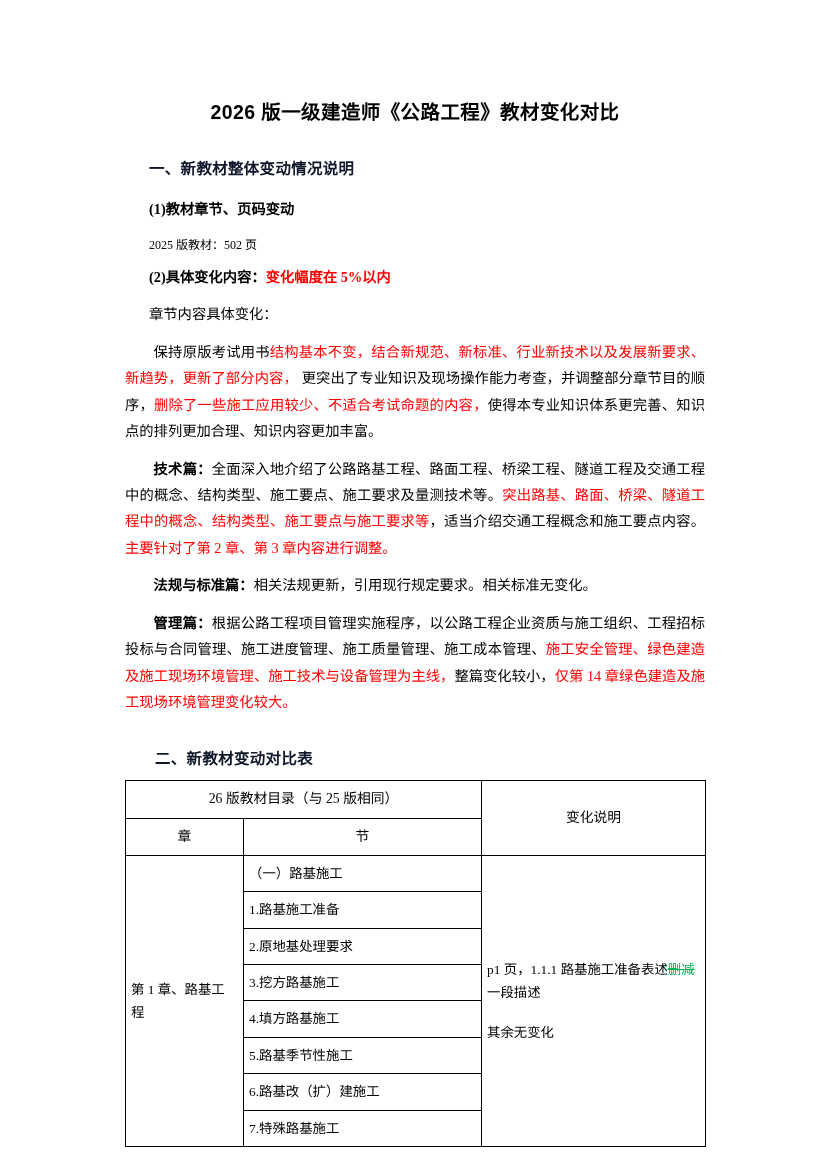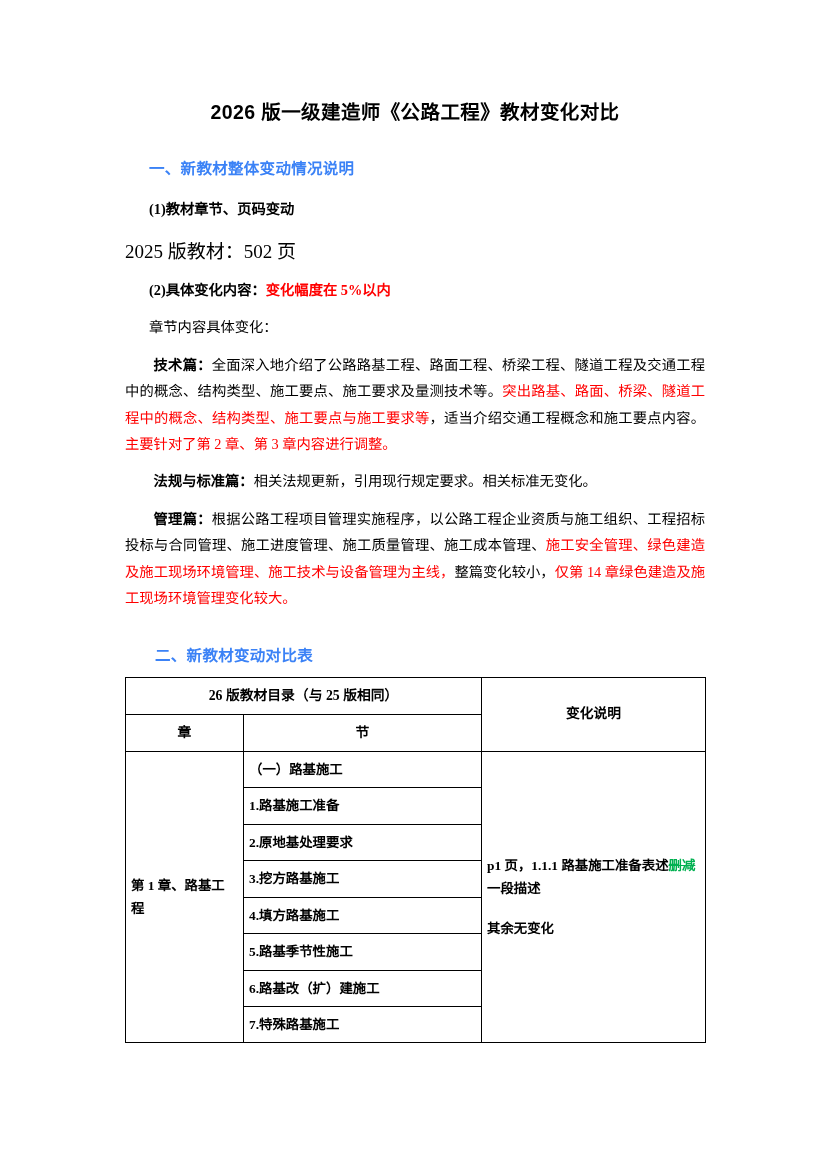--- a/index.html
+++ b/index.html
@@ -39,21 +39,21 @@
     margin: 0 0 34px 0;
     line-height: 1.3;
     color: #000;
   }
 
   
   .section-heading {
     font-family: "Liberation Sans", "DejaVu Sans", sans-serif;
     font-size: 15.5px;
     font-weight: bold;
-    color: #3b82f6;
+    color: #0f172a;
     margin: 0 0 16px 24px;
     letter-spacing: 0.3px;
     line-height: 1.35;
   }
   .section-heading.second {
     margin-top: 34px;
     margin-bottom: 10px;
     margin-left: 30px;
   }
 
@@ -76,39 +76,40 @@
   }
   .red {
     color: #FF0000;
   }
   .green-del {
     color: #00B050;
     text-decoration: line-through;
   }
 
   .meta-line {
-    font-size: 19px;
+    margin-left: 24px;
+    font-size: 12px;
     line-height: 1.85;
     margin-bottom: 8px;
   }
 
   
   table.change-table {
     border-collapse: collapse;
     width: 580px;
     table-layout: fixed;
     font-size: 13.4px;
     margin-top: 2px;
   }
   table.change-table th,
   table.change-table td {
     border: 1px solid #000000;
     padding: 6px 5px;
     vertical-align: middle;
-    font-weight: bold;
+    font-weight: normal;
     line-height: 1.75;
   }
   th.hdr-catalog {
     text-align: center;
     font-size: 13.8px;
   }
   th.hdr-note {
     font-size: 13.8px;
   }
   th.hdr-chapter, th.hdr-section {
@@ -149,20 +150,21 @@
     <h2 class="section-heading">一、新教材整体变动情况说明</h2>
 
     <p class="para sub bold">(1)教材章节、页码变动</p>
 
     <div class="meta-line">2025 版教材：502 页</div>
 
     <p class="para sub"><span class="bold">(2)具体变化内容：</span><span class="bold red">变化幅度在 5%以内</span></p>
 
     <p class="para sub">章节内容具体变化：</p>
 
+    <p class="para indent"><span>保持原版考试用书</span><span class="red">结构基本不变，结合新规范、新标准、行业新技术以及发展新要求、新趋势，更新了部分内容，</span><span> 更突出了专业知识及现场操作能力考查，并调整部分章节目的顺序，</span><span class="red">删除了一些施工应用较少、不适合考试命题的内容，</span><span>使得本专业知识体系更完善、知识点的排列更加合理、知识内容更加丰富。</span></p>
 
     <p class="para indent"><span class="bold">技术篇：</span><span>全面深入地介绍了公路路基工程、路面工程、桥梁工程、隧道工程及交通工程中的概念、结构类型、施工要点、施工要求及量测技术等。</span><span class="red">突出路基、路面、桥梁、隧道工程中的概念、结构类型、施工要点与施工要求等</span><span>，适当介绍交通工程概念和施工要点内容。</span><span class="red">主要针对了第 2 章、第 3 章内容进行调整。</span></p>
 
     <p class="para indent"><span class="bold">法规与标准篇：</span><span>相关法规更新，引用现行规定要求。相关标准无变化。</span></p>
 
     <p class="para indent"><span class="bold">管理篇：</span><span>根据公路工程项目管理实施程序，以公路工程企业资质与施工组织、工程招标投标与合同管理、施工进度管理、施工质量管理、施工成本管理、</span><span class="red">施工安全管理、绿色建造及施工现场环境管理、施工技术与设备管理为主线，</span><span>整篇变化较小，</span><span class="red">仅第 14 章绿色建造及施工现场环境管理变化较大。</span></p>
 
     <h2 class="section-heading second">二、新教材变动对比表</h2>
 
     <table class="change-table">

